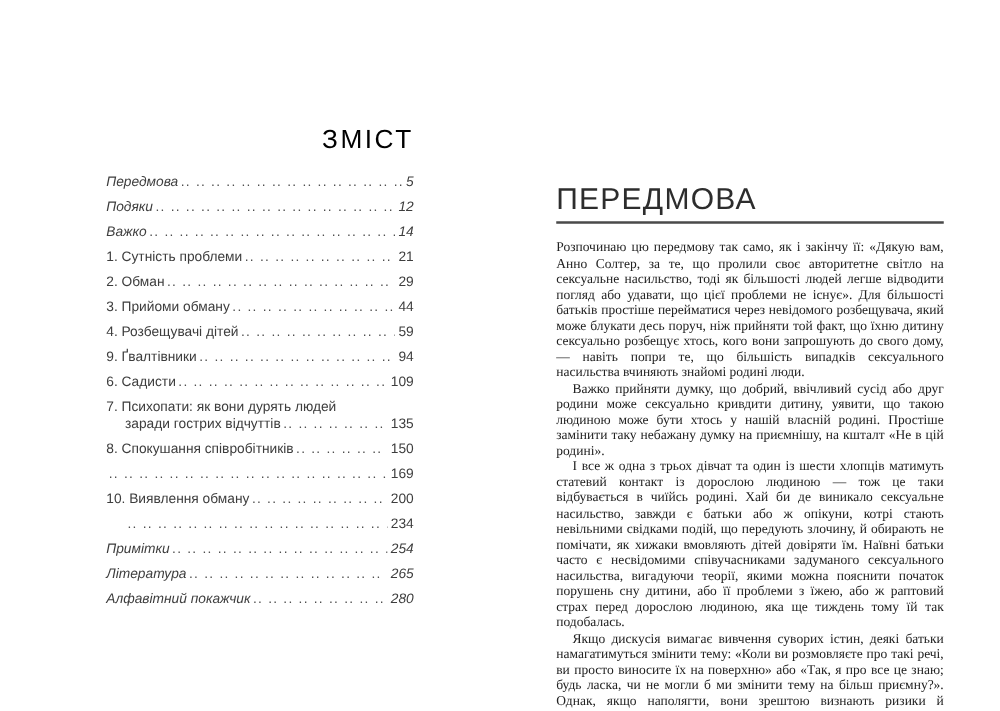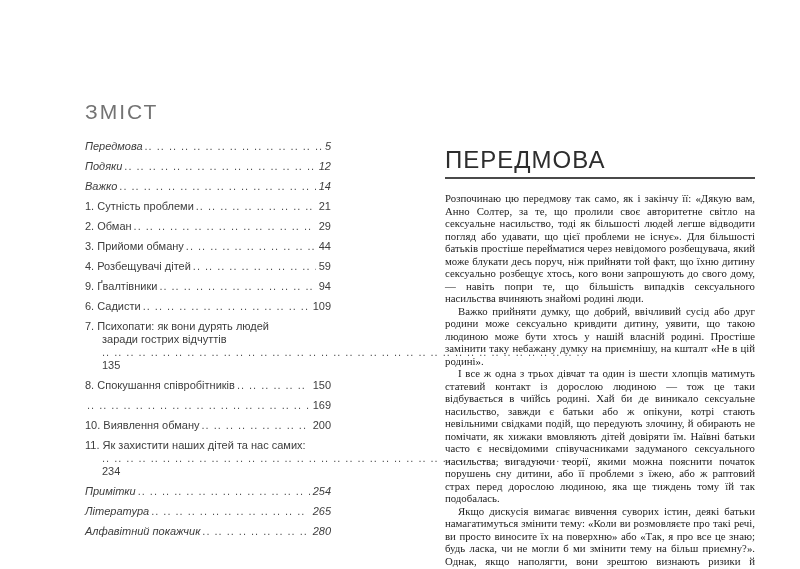--- a/index.html
+++ b/index.html
@@ -16,29 +16,29 @@
   .toc-block {
     position: absolute;
     left: 85px; top: 100px; width: 246px;
   }
   .toc-title {
     margin: 0 0 16px 0;
     font-size: 21px;
     line-height: 24px;
     font-weight: 400;
     letter-spacing: 2px;
-    text-align: left;
-    color: #737373;
+    text-align: right;
+    color: #000000;
   }
   .toc-list { font-size: 11px; line-height: 13px; color: #3d3d3d; }
   .toc-entry { margin-bottom: 7px; }
   .toc-entry.italic { font-style: italic; }
   .toc-pre { white-space: nowrap; }
   .toc-row { display: flex; align-items: baseline; }
-  .toc-row.cont { padding-left: 15px; flex-direction: column; }
+  .toc-row.cont { padding-left: 15px; }
   .toc-label { white-space: nowrap; }
   .toc-dots {
     flex: 1 1 auto;
     overflow: hidden;
     white-space: nowrap;
     color: #4f4f4f;
     margin: 0 3px 0 2px;
     letter-spacing: 1px;
     font-style: normal;
   }
@@ -167,21 +167,20 @@
           </div>
         </div>
         <div class="toc-entry">
           <div class="toc-row">
             <span class="toc-label">10. Виявлення обману</span>
             <span class="toc-dots">.. .. .. .. .. .. .. .. .. .. .. .. .. .. .. .. .. .. .. .. .. .. .. .. .. .. .. .. .. .. .. .. .. .. .. .. .. .. .. ..</span>
             <span class="toc-page">200</span>
           </div>
         </div>
         <div class="toc-entry">
-          <div class="toc-pre">11. Як захистити наших дітей та нас самих:</div>
           <div class="toc-row cont">
             <span class="toc-dots">.. .. .. .. .. .. .. .. .. .. .. .. .. .. .. .. .. .. .. .. .. .. .. .. .. .. .. .. .. .. .. .. .. .. .. .. .. .. .. ..</span>
             <span class="toc-page">234</span>
           </div>
         </div>
         <div class="toc-entry italic">
           <div class="toc-row">
             <span class="toc-label">Примітки</span>
             <span class="toc-dots">.. .. .. .. .. .. .. .. .. .. .. .. .. .. .. .. .. .. .. .. .. .. .. .. .. .. .. .. .. .. .. .. .. .. .. .. .. .. .. ..</span>
             <span class="toc-page">254</span>

